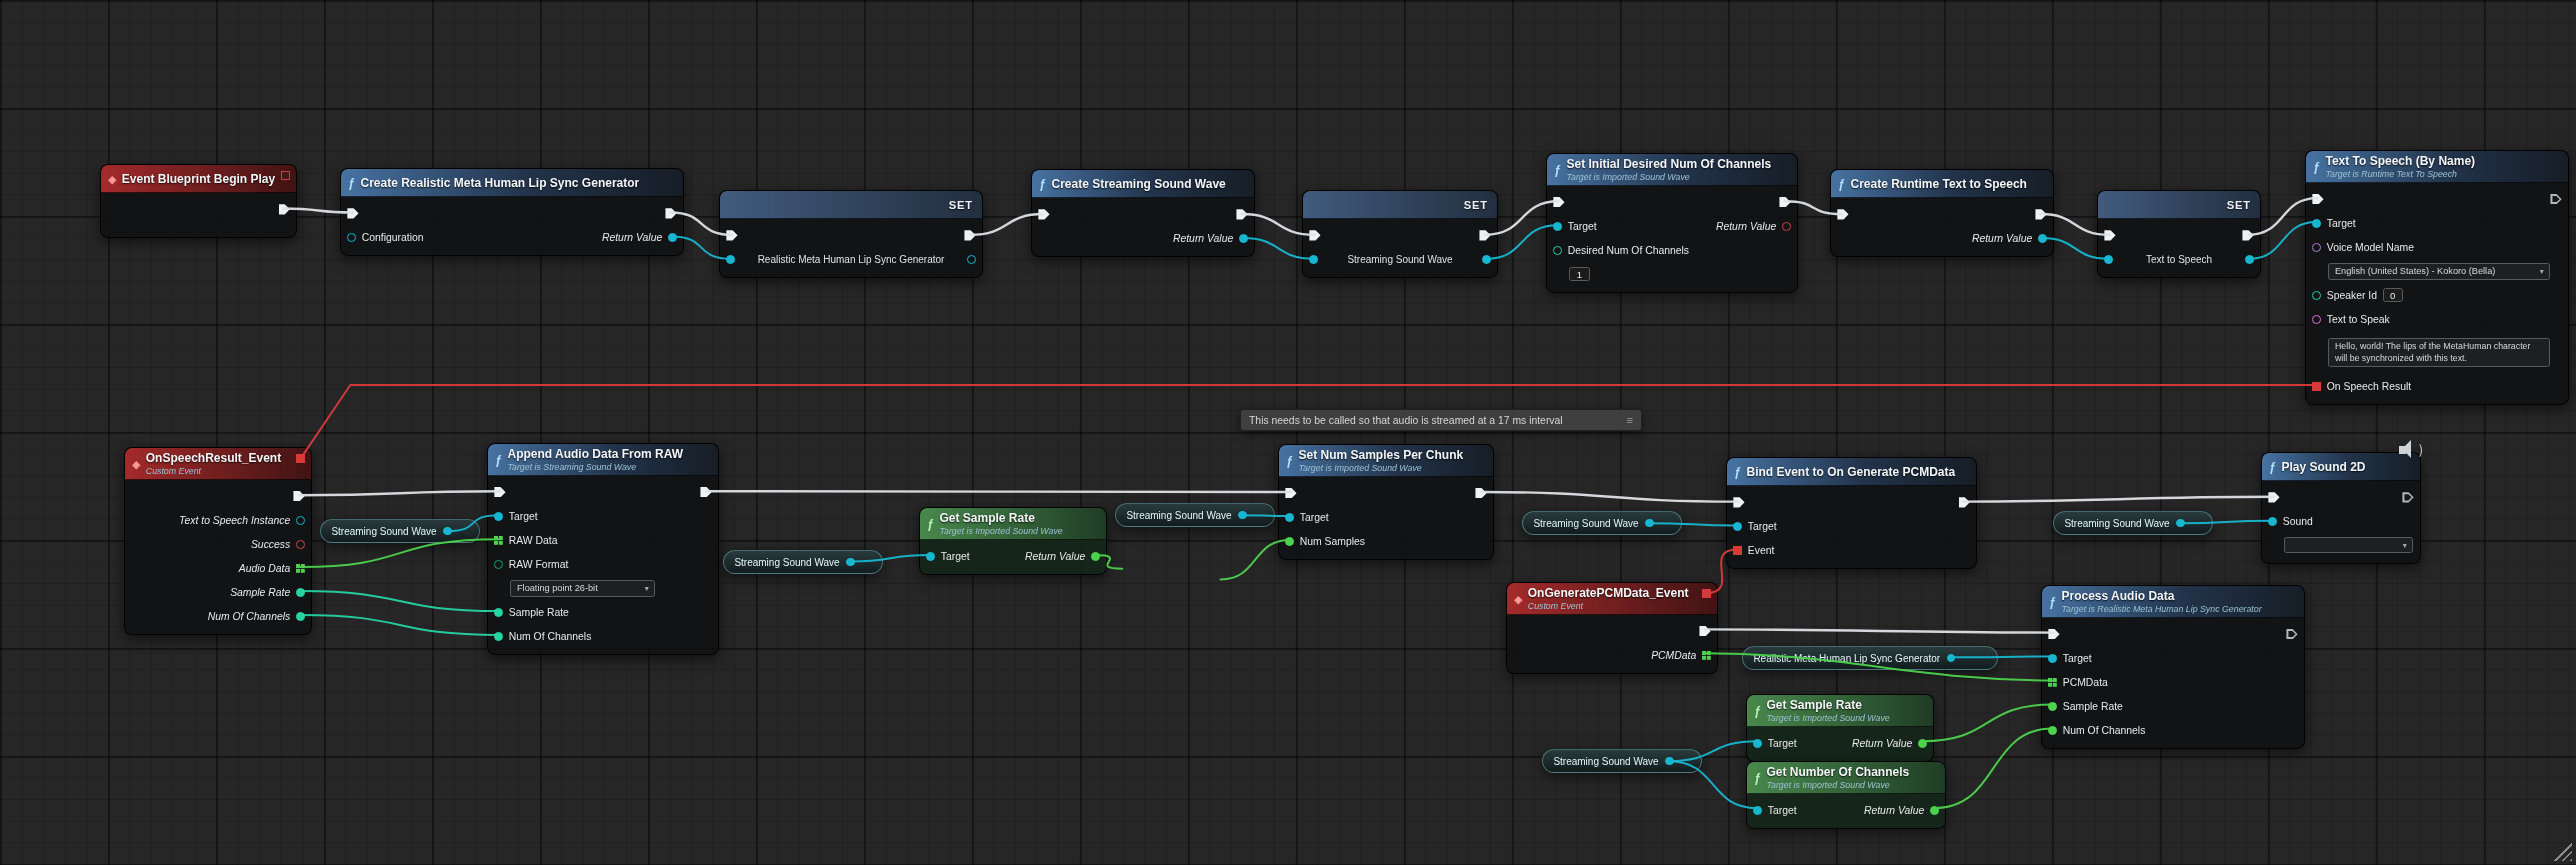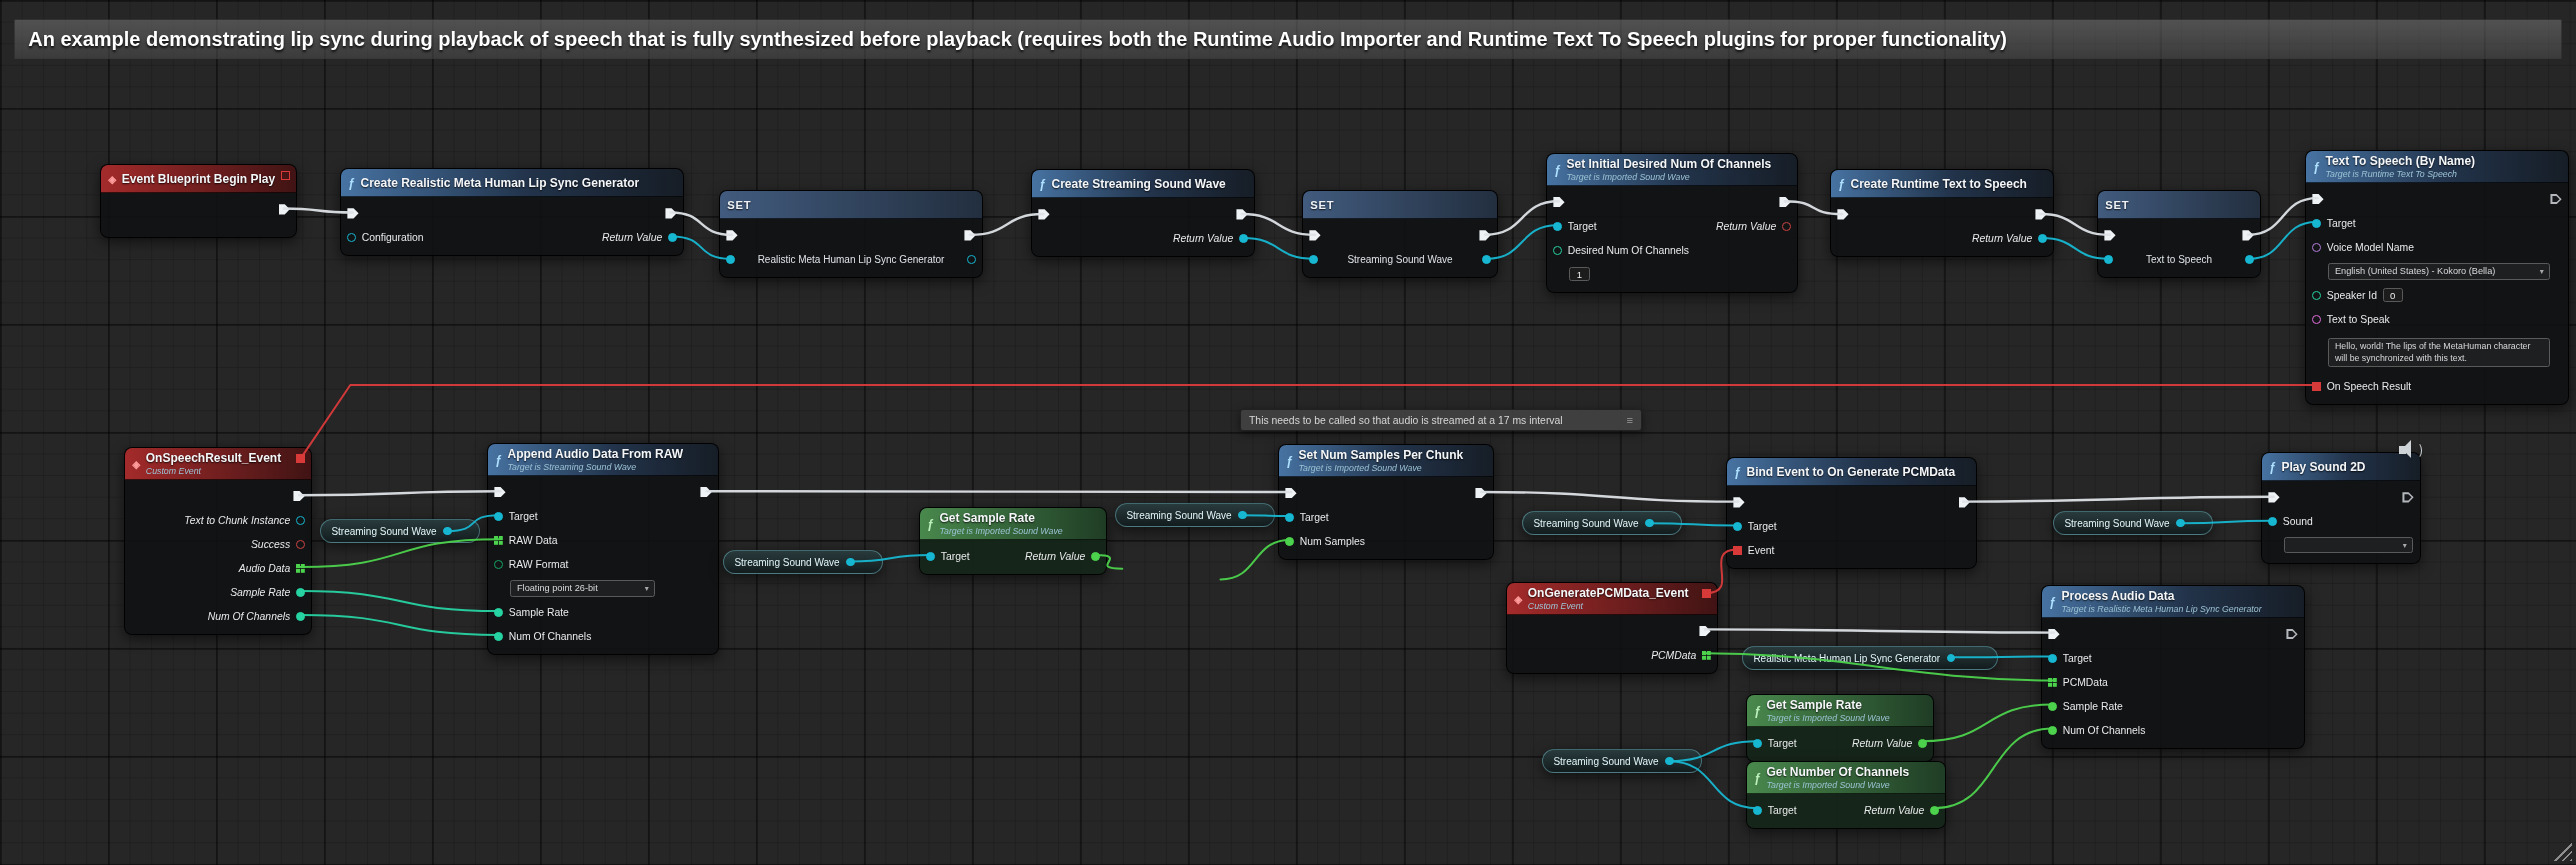--- a/index.html
+++ b/index.html
@@ -22,21 +22,21 @@
 
   .node{position:absolute;z-index:2;box-sizing:border-box;
     background:rgba(15,17,19,.88);border:0.8px solid rgba(0,0,0,.9);border-radius:8px;
     box-shadow:0 4px 12.8px rgba(0,0,0,.55);}
   .kind-pure{background:rgba(21,38,26,.9);}
   .hdr{display:flex;align-items:center;gap:5.6px;padding:3.2px 21px 3.2px 7.2px;min-height:21px;
     border-radius:7.2px 7.2px 0 0;border-bottom:0.8px solid rgba(0,0,0,.65);position:relative;}
   .kind-function>.hdr{background:linear-gradient(90deg, rgba(74,120,170,.95), rgba(40,62,92,.75) 55%, rgba(28,40,56,.5));}
   .kind-pure>.hdr{background:linear-gradient(90deg, rgba(76,142,80,.95), rgba(36,72,42,.7));}
   .kind-event>.hdr{background:linear-gradient(90deg, rgba(172,44,44,.95), rgba(86,20,20,.7));}
-  .kind-set>.hdr{background:linear-gradient(90deg, rgba(70,98,136,.92), rgba(42,58,80,.72));justify-content:flex-start;padding-right:9px;}
+  .kind-set>.hdr{background:linear-gradient(90deg, rgba(70,98,136,.92), rgba(42,58,80,.72));justify-content:flex-end;padding-right:9px;}
   .htxt{min-width:0;}
   .htitle{font-weight:bold;font-size:12px;color:#f4f6f8;white-space:nowrap;text-shadow:0 0.8px 1.6px rgba(0,0,0,.8);}
   .hsub{font-style:italic;font-size:8.8px;color:#9cc3d4;margin-top:0.8px;white-space:nowrap;}
   .hicon{font-size:12px;font-weight:bold;flex:none;}
   .kind-function .hicon{color:#aee0ff;}
   .kind-pure .hicon{color:#bdf0bd;}
   .kind-event .hicon{color:#ff9d9d;font-size:10.4px;}
   .set-label{font-weight:bold;font-size:11.2px;letter-spacing:0.8px;color:#eef2f6;text-shadow:0 0.8px 1.6px rgba(0,0,0,.8);}
   .body{padding:4px 0 5.6px;}
   .row{display:flex;align-items:center;min-height:24px;padding:0 6.4px;gap:5.6px;}
@@ -98,23 +98,20 @@
     border:1.6px solid transparent;border-right-color:#cfd4d8;border-radius:50%;}
 
   .grip{position:absolute;right:4px;bottom:4px;width:21px;height:21px;z-index:6;
     background:repeating-linear-gradient(135deg,#8d8d8d 0 1.6px,transparent 1.6px 5.6px);
     clip-path:polygon(100% 0,100% 100%,0 100%);}
 </style>
 </head>
 <body>
 
 <div id="stage">
-  <div class="banner">
-    <span>An example demonstrating lip sync during playback of speech that is fully synthesized before playback (requires both the Runtime Audio Importer and Runtime Text To Speech plugins for proper functionality)</span>
-  </div>
 
   <svg id="wires" width="2576" height="865" viewBox="0 0 3224 1083">
       <path d="M354.71875,261 C402.1734375,261 393.5453125,266 441,266" stroke="#dde2e6" stroke-width="3" fill="none" stroke-linecap="round" stroke-linejoin="round"></path>
       <path d="M839,266 C884,266 871,294 916,294" stroke="#dde2e6" stroke-width="3" fill="none" stroke-linecap="round" stroke-linejoin="round"></path>
       <path d="M1214,294 C1264.6,294 1255.4,268 1306,268" stroke="#dde2e6" stroke-width="3" fill="none" stroke-linecap="round" stroke-linejoin="round"></path>
       <path d="M1554,268 C1604.6,268 1595.4,294 1646,294" stroke="#dde2e6" stroke-width="3" fill="none" stroke-linecap="round" stroke-linejoin="round"></path>
       <path d="M1859,294 C1909.6,294 1900.4,252 1951,252" stroke="#dde2e6" stroke-width="3" fill="none" stroke-linecap="round" stroke-linejoin="round"></path>
       <path d="M2234,252 C2279,252 2261,268 2306,268" stroke="#dde2e6" stroke-width="3" fill="none" stroke-linecap="round" stroke-linejoin="round"></path>
       <path d="M2554,268 C2601.85,268 2593.15,294 2641,294" stroke="#dde2e6" stroke-width="3" fill="none" stroke-linecap="round" stroke-linejoin="round"></path>
       <path d="M2814,294 C2861.85,294 2853.15,248 2901,248" stroke="#dde2e6" stroke-width="3" fill="none" stroke-linecap="round" stroke-linejoin="round"></path>
@@ -468,21 +465,21 @@
       <div class="body">
         <div class="row">
           <div class="rgroup">
             <span class="pin pin-exec">
               <i class="shape" style="background: rgb(238, 242, 245);"></i>
             </span>
           </div>
         </div>
         <div class="row">
           <div class="rgroup">
-            <span class="plabel">Text to Chunk Instance</span>
+            <span class="plabel">Text to Speech Instance</span>
             <span class="pin pin-circle" style="border-color: rgb(23, 183, 209);"></span>
           </div>
         </div>
         <div class="row">
           <div class="rgroup">
             <span class="plabel">Success</span>
             <span class="pin pin-circle" style="border-color: rgb(207, 68, 68);"></span>
           </div>
         </div>
         <div class="row">

